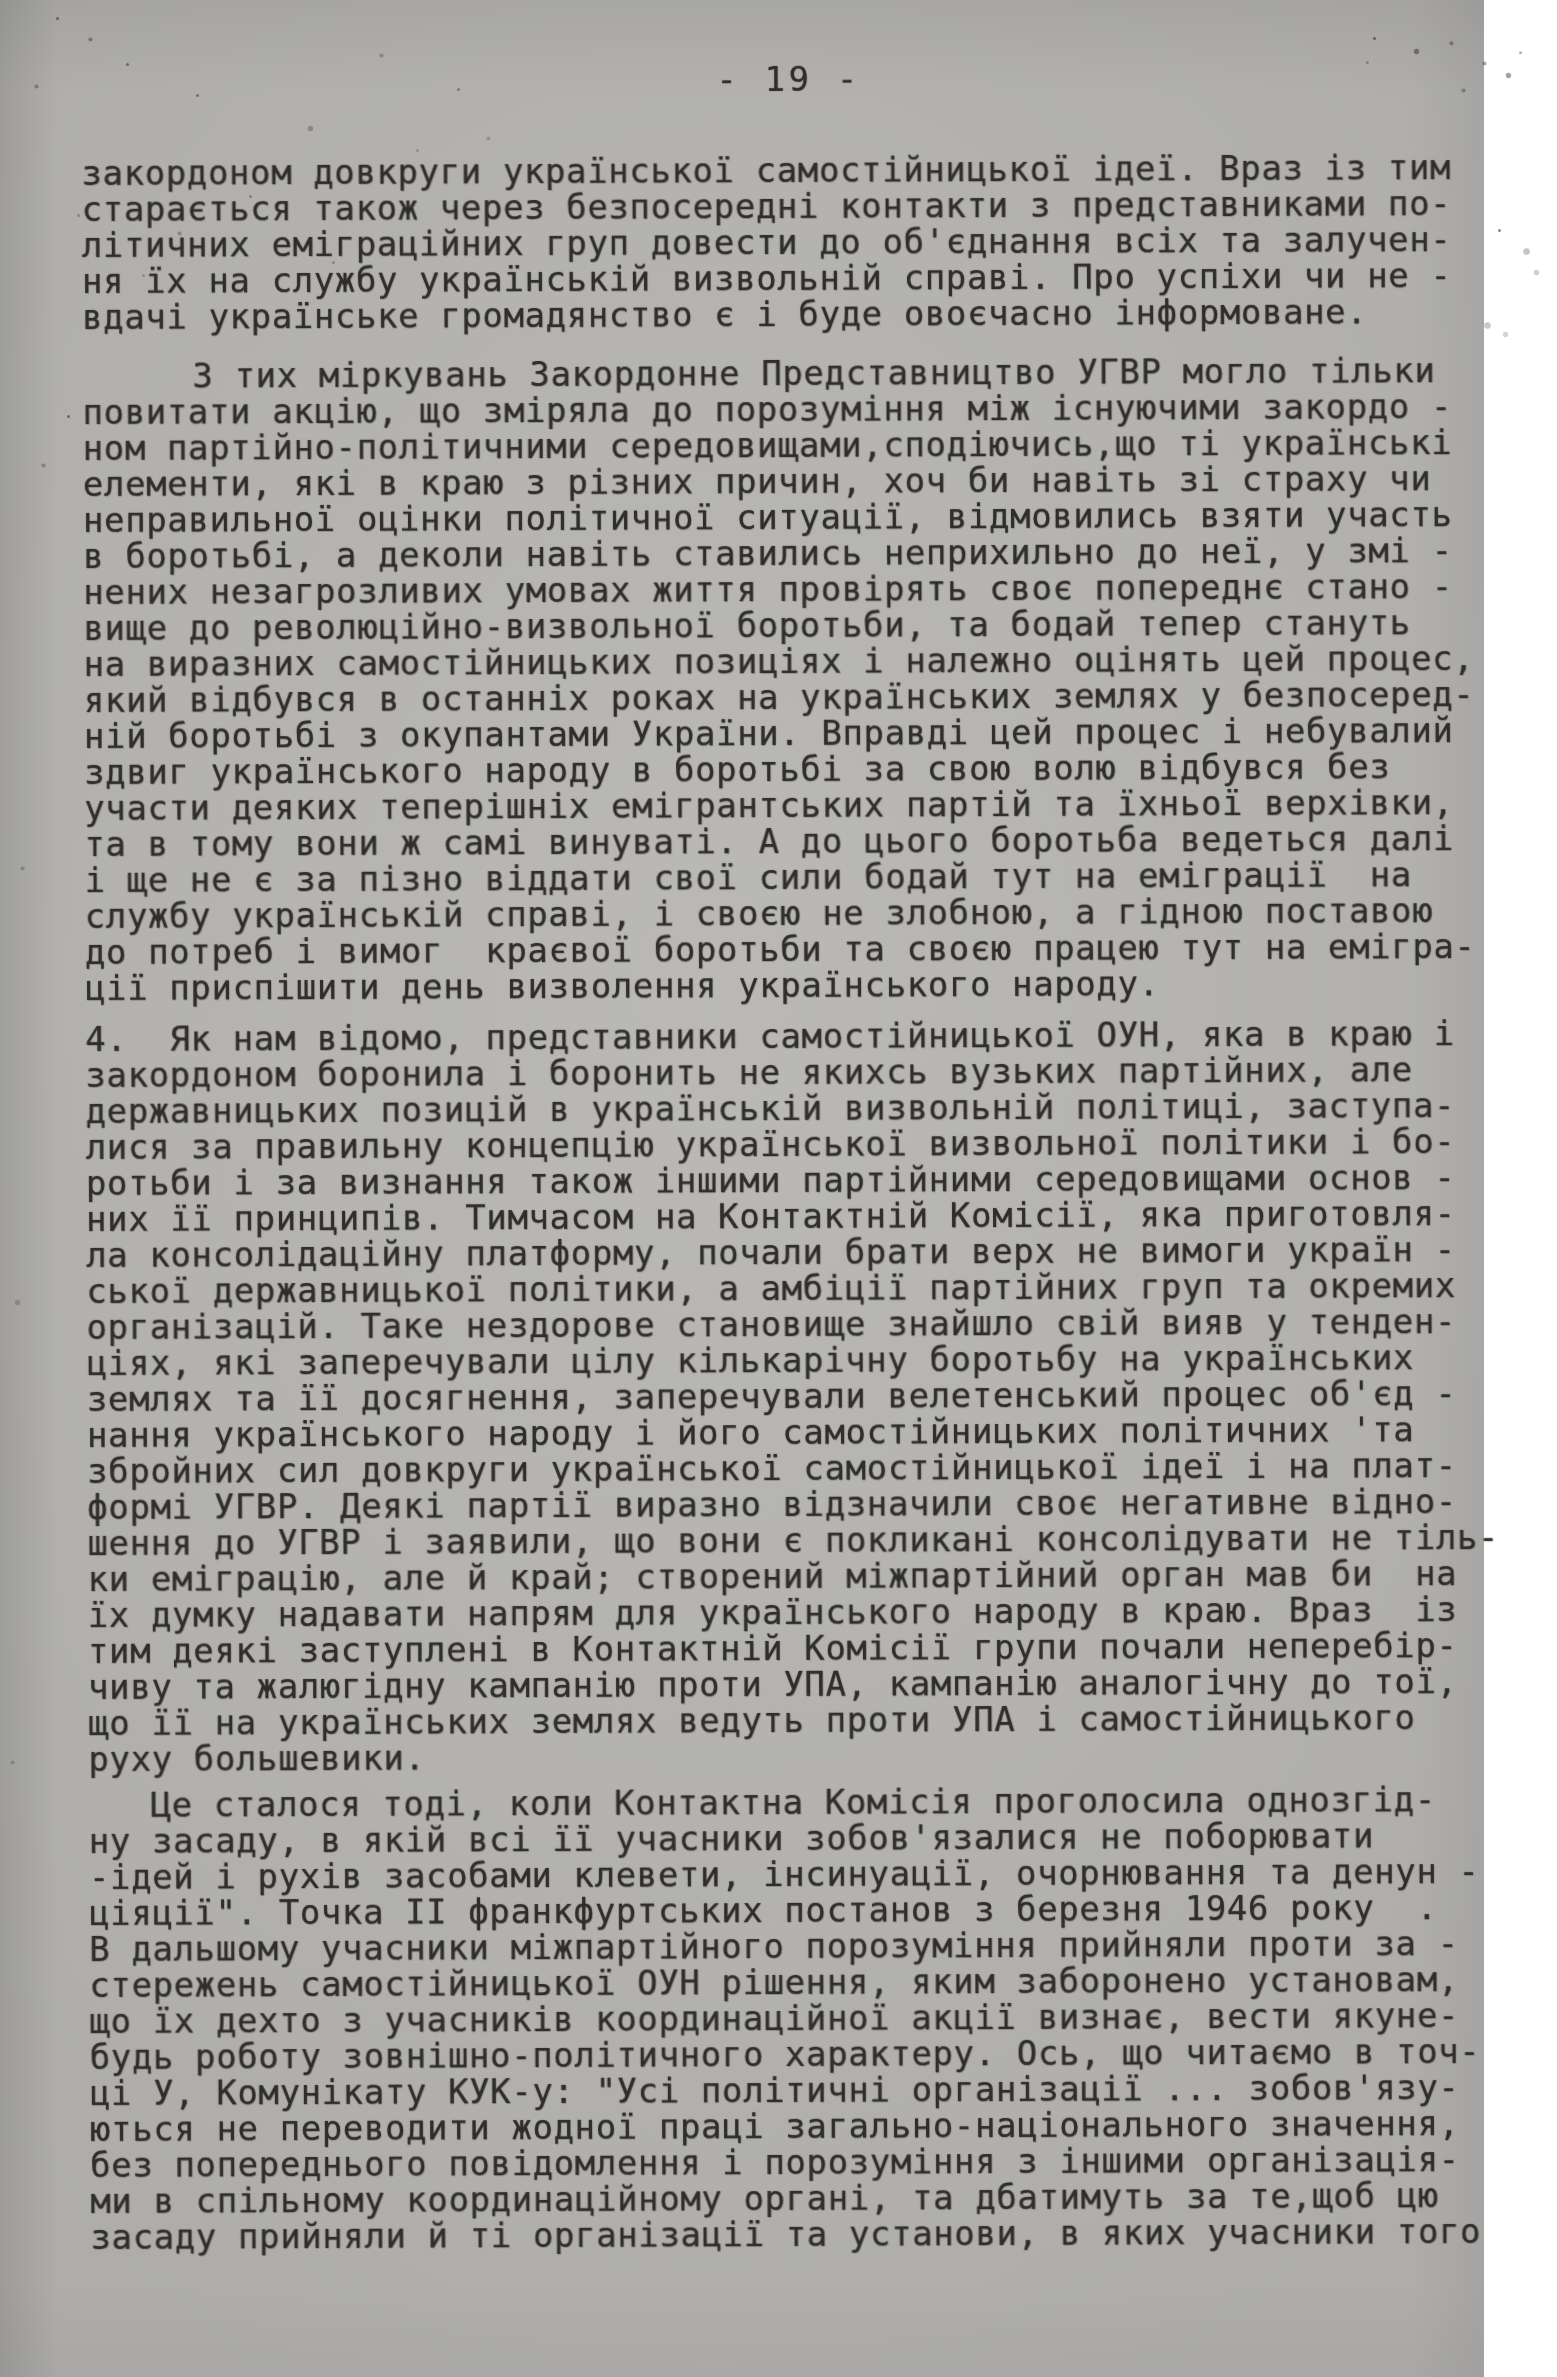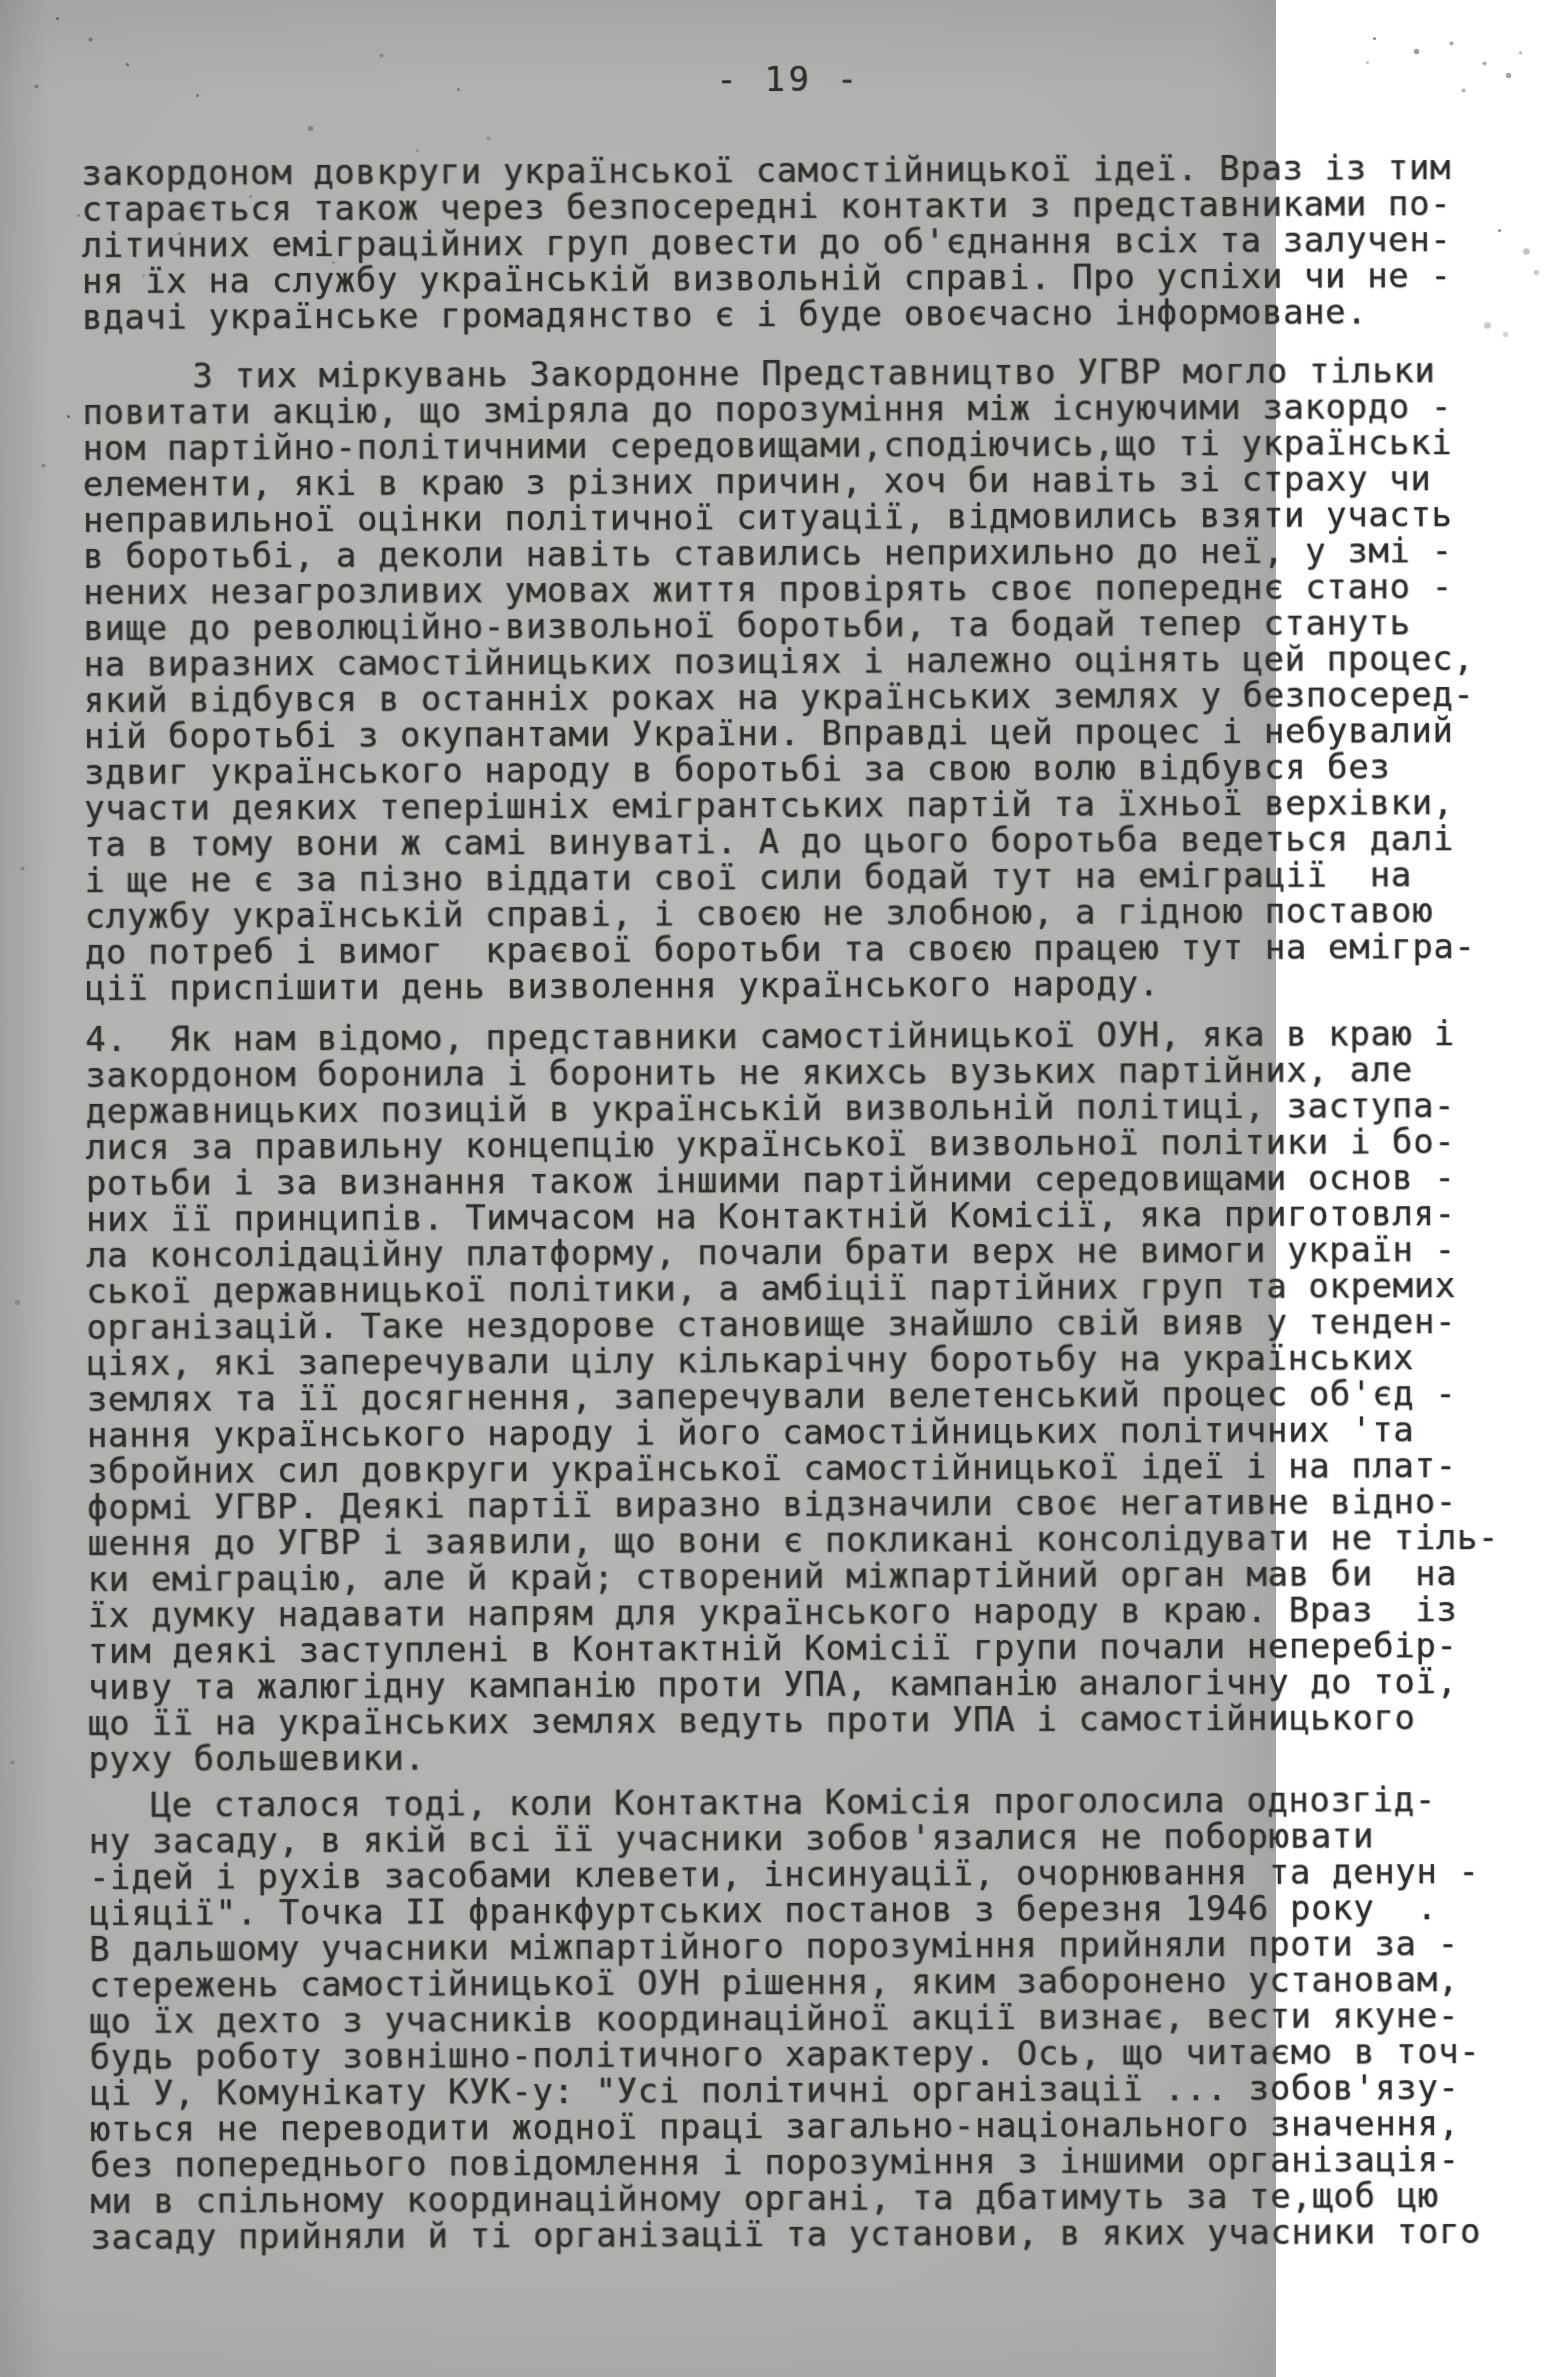--- a/index.html
+++ b/index.html
@@ -4,21 +4,21 @@
 <style>
   html, body {
     margin: 0;
     padding: 0;
     width: 1558px;
     height: 2377px;
     overflow: hidden;
   }
   .scan {
     position: relative;
-    width: 1276px;
+    width: 1484px;
     height: 2377px;
     background-color: #b4b3b1;
     background-image:
       linear-gradient(90deg, rgba(0,0,0,0.10) 0%, rgba(0,0,0,0.00) 4%, rgba(0,0,0,0.00) 95%, rgba(0,0,0,0.05) 100%),
       linear-gradient(180deg, rgba(0,0,0,0.06) 0%, rgba(0,0,0,0.00) 4%, rgba(0,0,0,0.00) 96%, rgba(0,0,0,0.03) 100%),
       radial-gradient(ellipse 1070px 1545px at 48% 42%, rgba(255,255,255,0.08), rgba(0,0,0,0.035));
     font-family: "DejaVu Sans Mono", "Liberation Mono", monospace;
   }
   .content {
     position: absolute;

